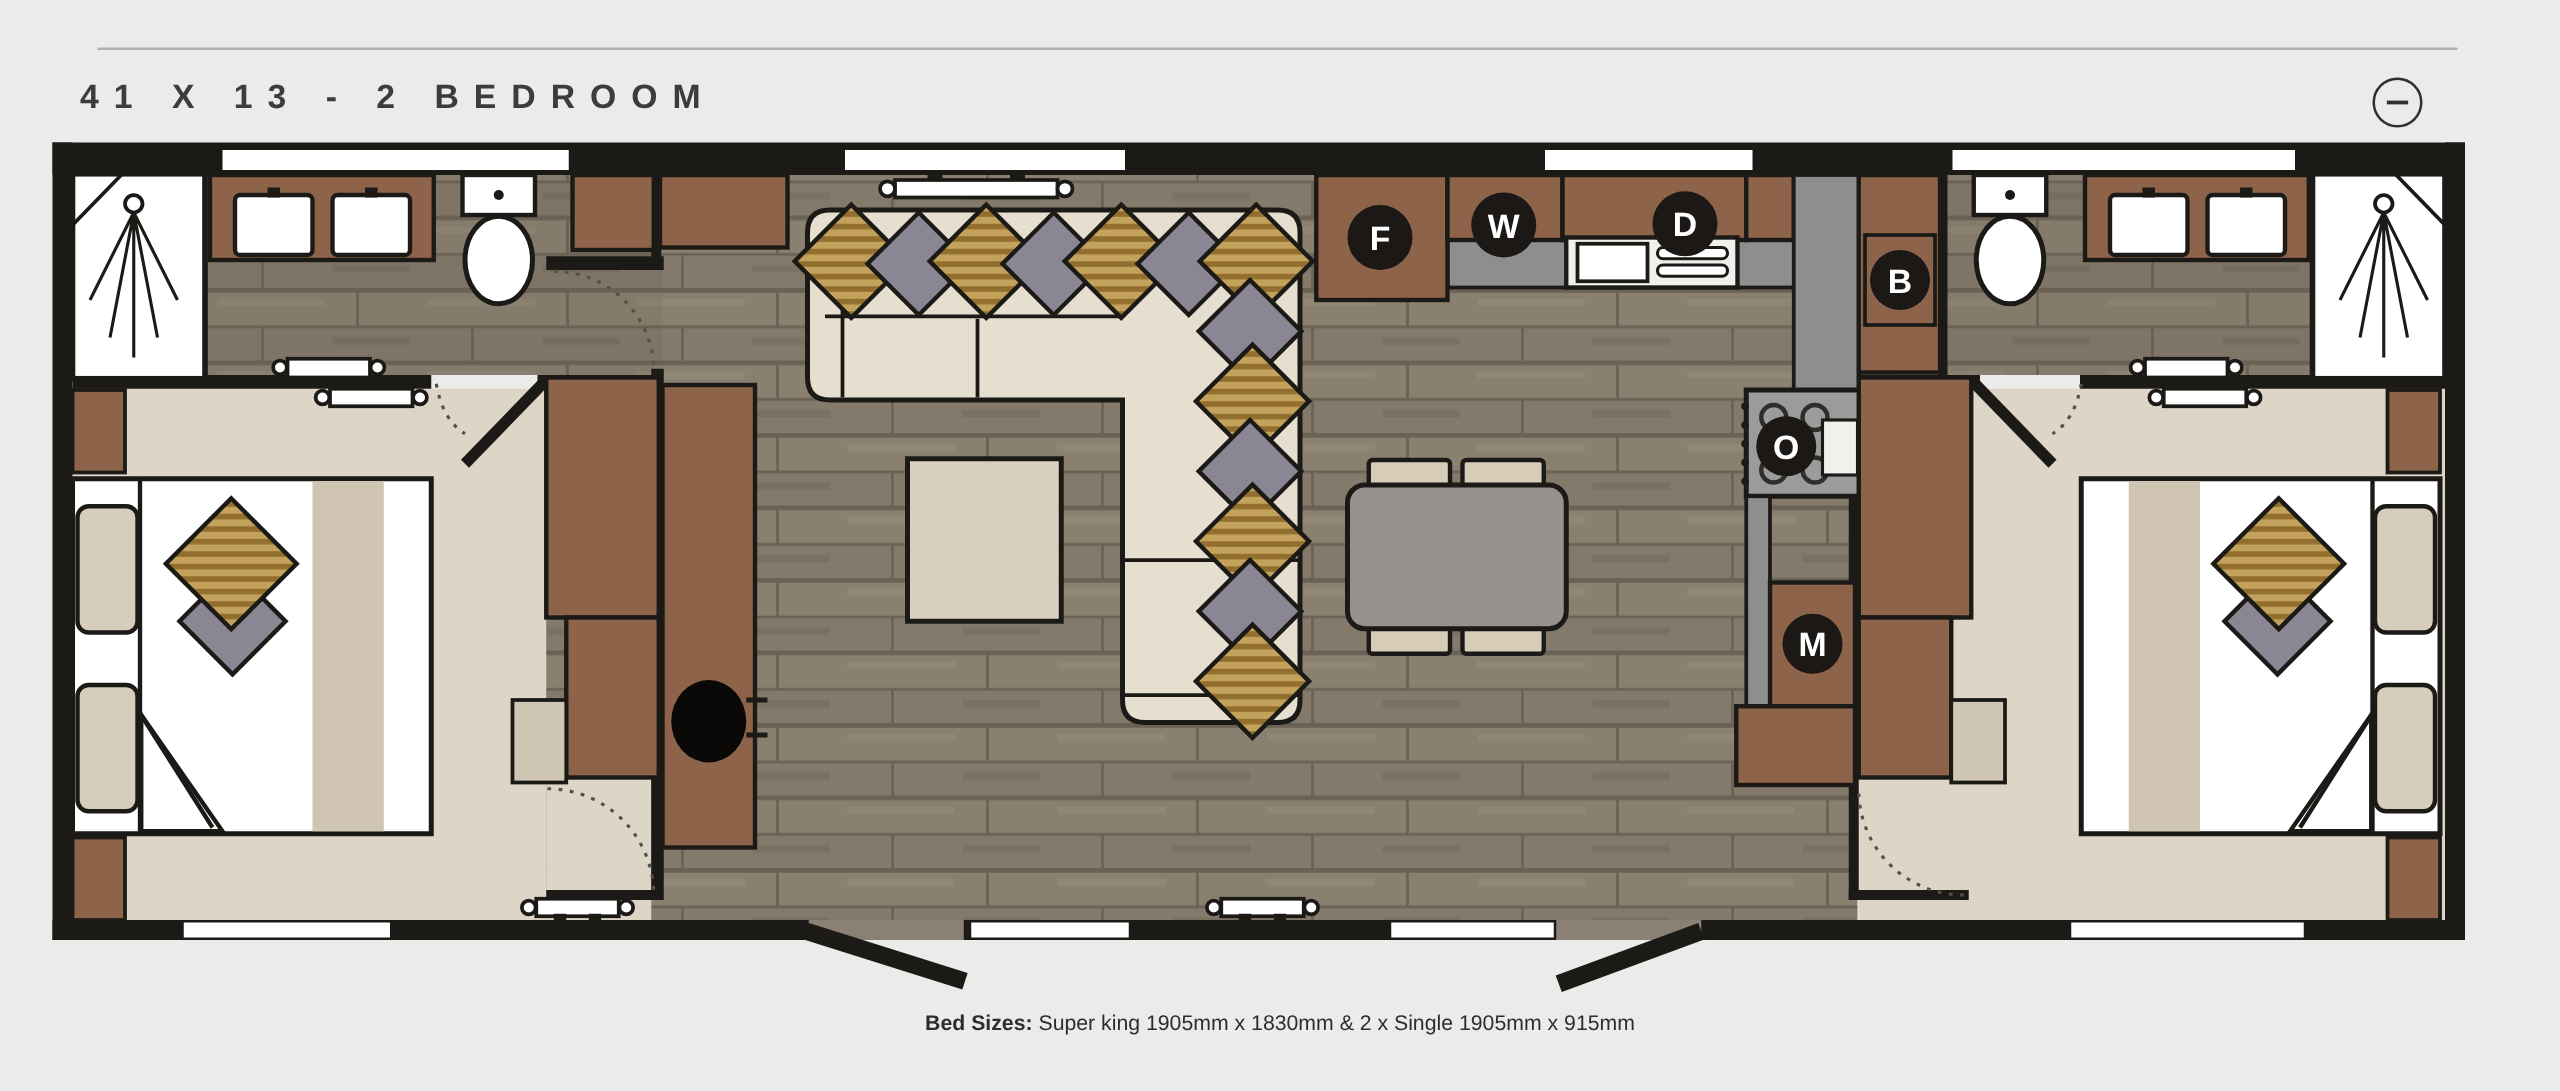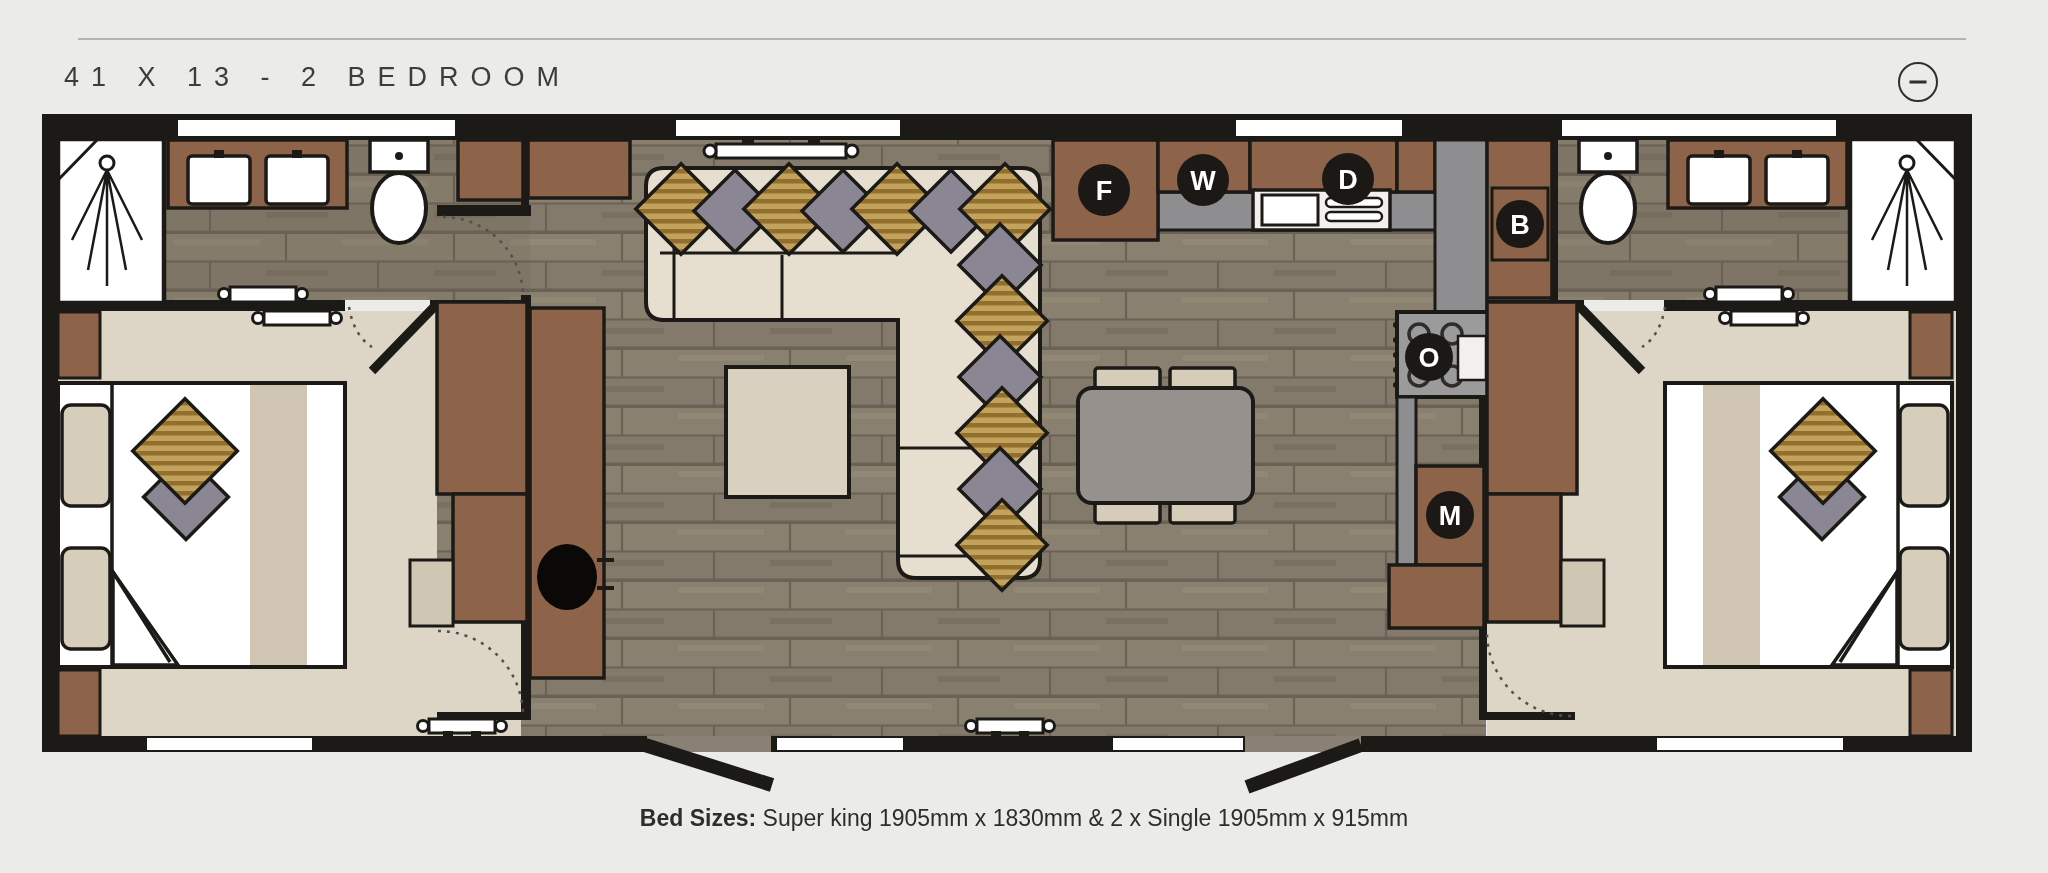--- a/index.html
+++ b/index.html
@@ -1,22 +1,22 @@
 <!DOCTYPE html>
 <html><head>
 <meta charset="utf-8">
 <style>
   html,body{margin:0;padding:0;background:#ebebe9;}
   .page{position:relative;width:2048px;height:873px;background:#ebebe9;font-family:"Liberation Sans",sans-serif;overflow:hidden;}
   .rule{position:absolute;left:78px;width:1888px;top:38px;height:2px;background:#b3b3b1;}
-  .title{position:absolute;left:64px;top:62px;font-size:27px;letter-spacing:12px;color:#3c3c3a;white-space:nowrap;}
+  .title{position:absolute;left:64px;top:62px;font-size:27px;letter-spacing:12px;color:#3c3c3a;white-space:nowrap;font-weight:bold;}
   .collapse{position:absolute;left:1898px;top:62px;width:40px;height:40px;border:2.5px solid #2f2f2d;border-radius:50%;box-sizing:border-box;cursor:pointer;background:transparent;}
   .collapse .dash{position:absolute;left:50%;top:50%;width:17px;height:3px;background:#2f2f2d;transform:translate(-50%,-50%);}
   .plan{position:absolute;left:0;top:0;}
-  .caption{position:absolute;left:0;width:2048px;top:802px;text-align:center;color:#2d2d2b;font-size:23px;line-height:33px;}
+  .caption{position:absolute;left:0;width:2048px;top:802px;text-align:center;color:#2d2d2b;font-size:17px;line-height:33px;}
   .caption b{font-weight:bold;}
 </style>
 </head>
 <body>
 
 <div class="page">
 
   <div class="rule"></div>
   <div class="title">41 X 13 - 2 BEDROOM</div>
   <div class="collapse">

